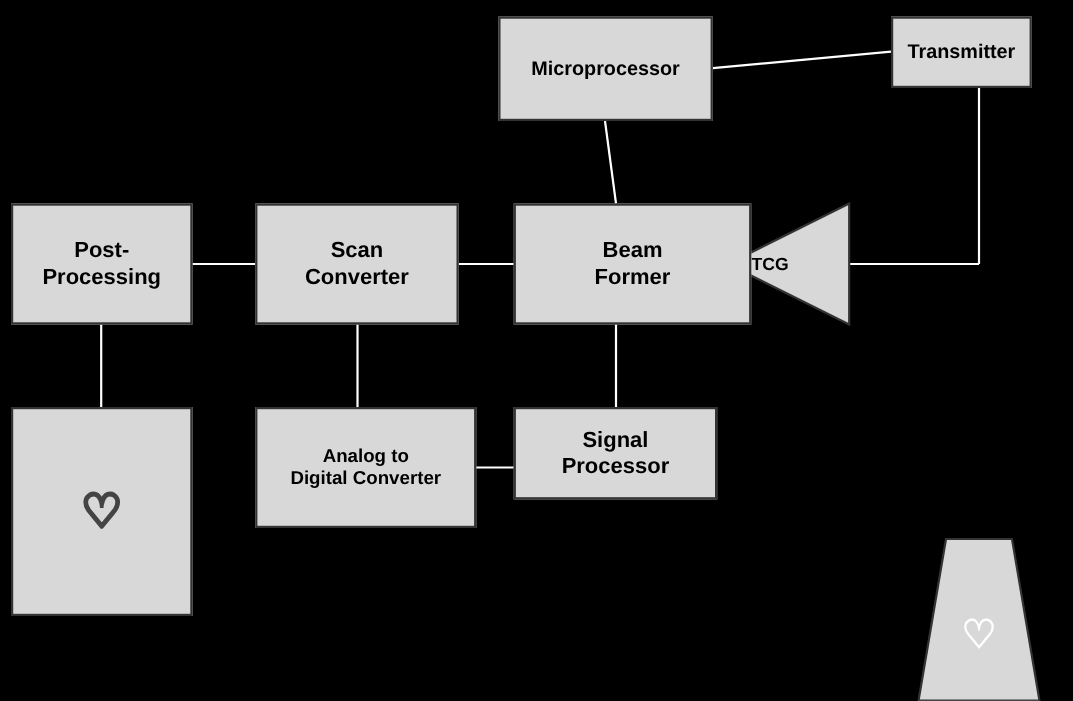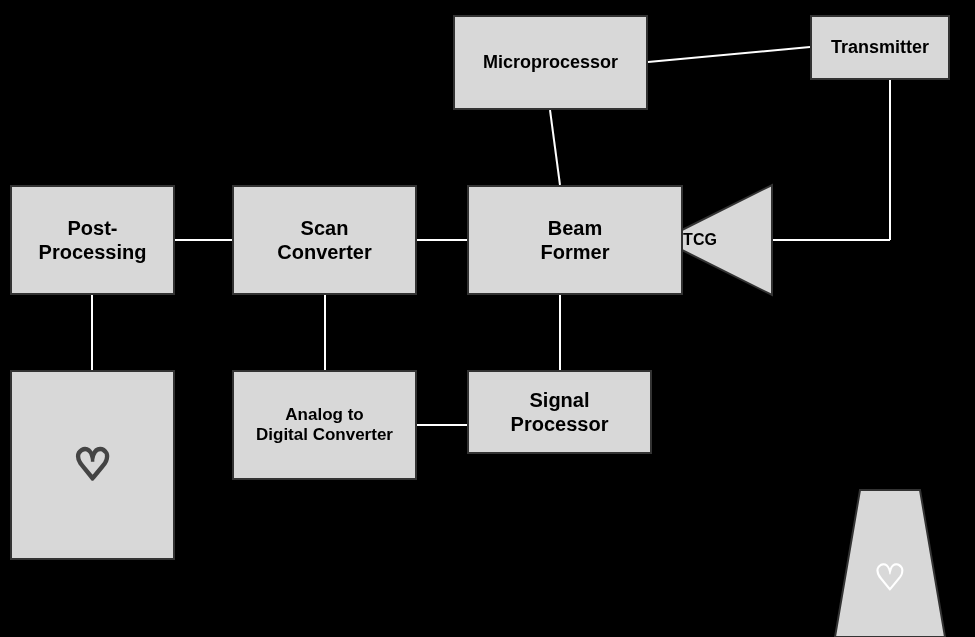--- a/index.html
+++ b/index.html
@@ -78,41 +78,41 @@
     <polygon points="860,490 920,490 945,637 835,637" fill="#d8d8d8" stroke="#333" stroke-width="2"></polygon>
 
     <text x="890" y="580" fill="white" font-family="Arial" font-size="36" text-anchor="middle" dominant-baseline="middle">♡</text>
 
   </svg>
 
   <div class="box" style="left:453px; top:15px; width:195px; height:95px;">
     <span>Microprocessor</span>
   </div>
 
-  <div class="box" style="left:810px; top:15px; width:140px; height:65px;">
+  <div class="box" style="left:810px; top:15px; width:128px; height:65px;">
     <span>Transmitter</span>
   </div>
 
   <div class="box" style="left:232px; top:185px; width:185px; height:110px; font-size:20px;">
     <span>Scan<br>Converter</span>
   </div>
 
   <div class="box" style="left:10px; top:185px; width:165px; height:110px; font-size:20px;">
     <span>Post-<br>Processing</span>
   </div>
 
   <div class="box" style="left:467px; top:185px; width:216px; height:110px; font-size:20px;">
     <span>Beam<br>Former</span>
   </div>
 
   <div class="box" style="left:10px; top:370px; width:165px; height:190px; font-size:20px; flex-direction:column; gap:8px;">
     <span style="font-size:42px; color:#555; -webkit-text-stroke:2px #444;">♡</span>
   </div>
 
-  <div class="box" style="left:232px; top:370px; width:185px; height:110px; font-size:17px;">
+  <div class="box" style="left:232px; top:370px; width:201px; height:110px; font-size:17px;">
     <span>Analog to<br>Digital Converter</span>
   </div>
 
   <div class="box" style="left:467px; top:370px; width:185px; height:84px; font-size:20px;">
     <span>Signal<br>Processor</span>
   </div>
 
 </div>
 
 </body></html>

